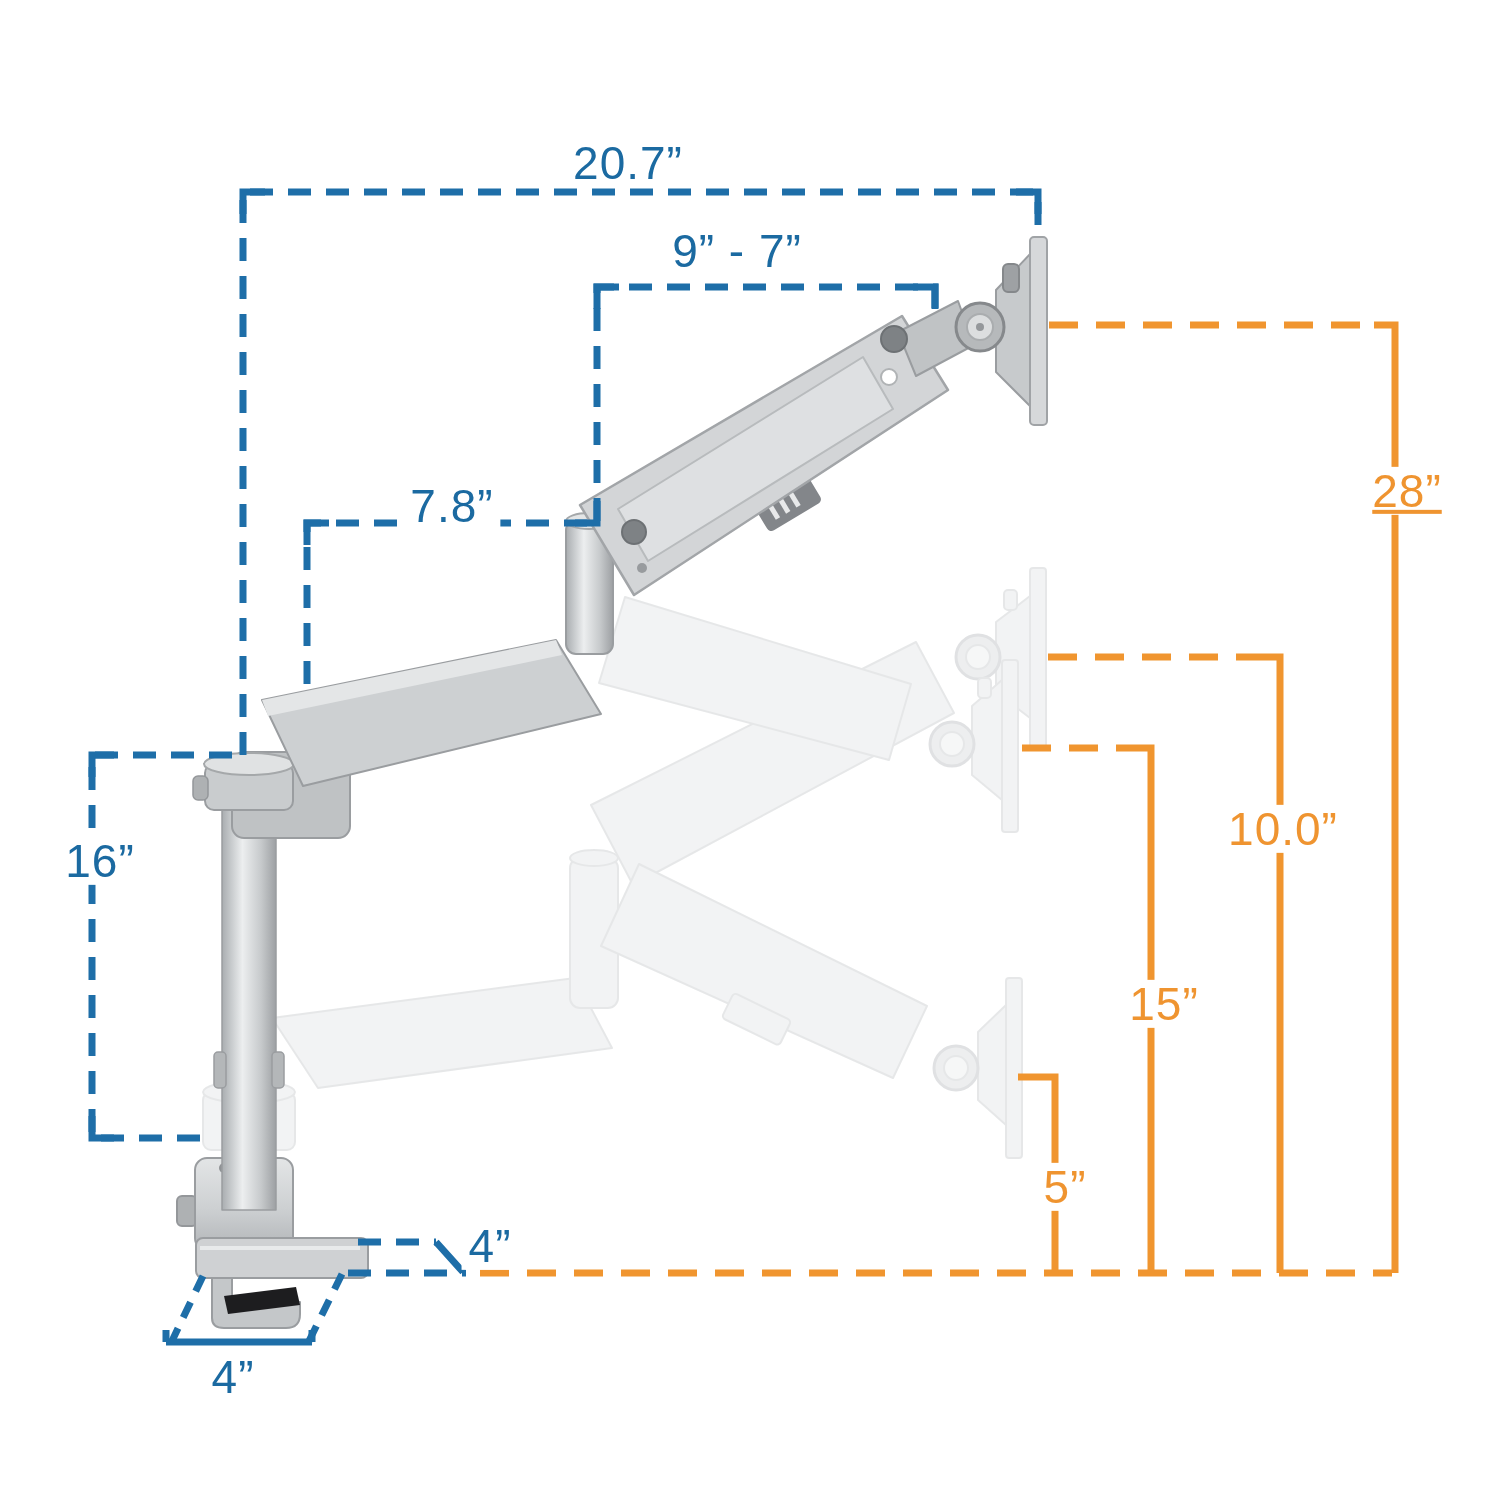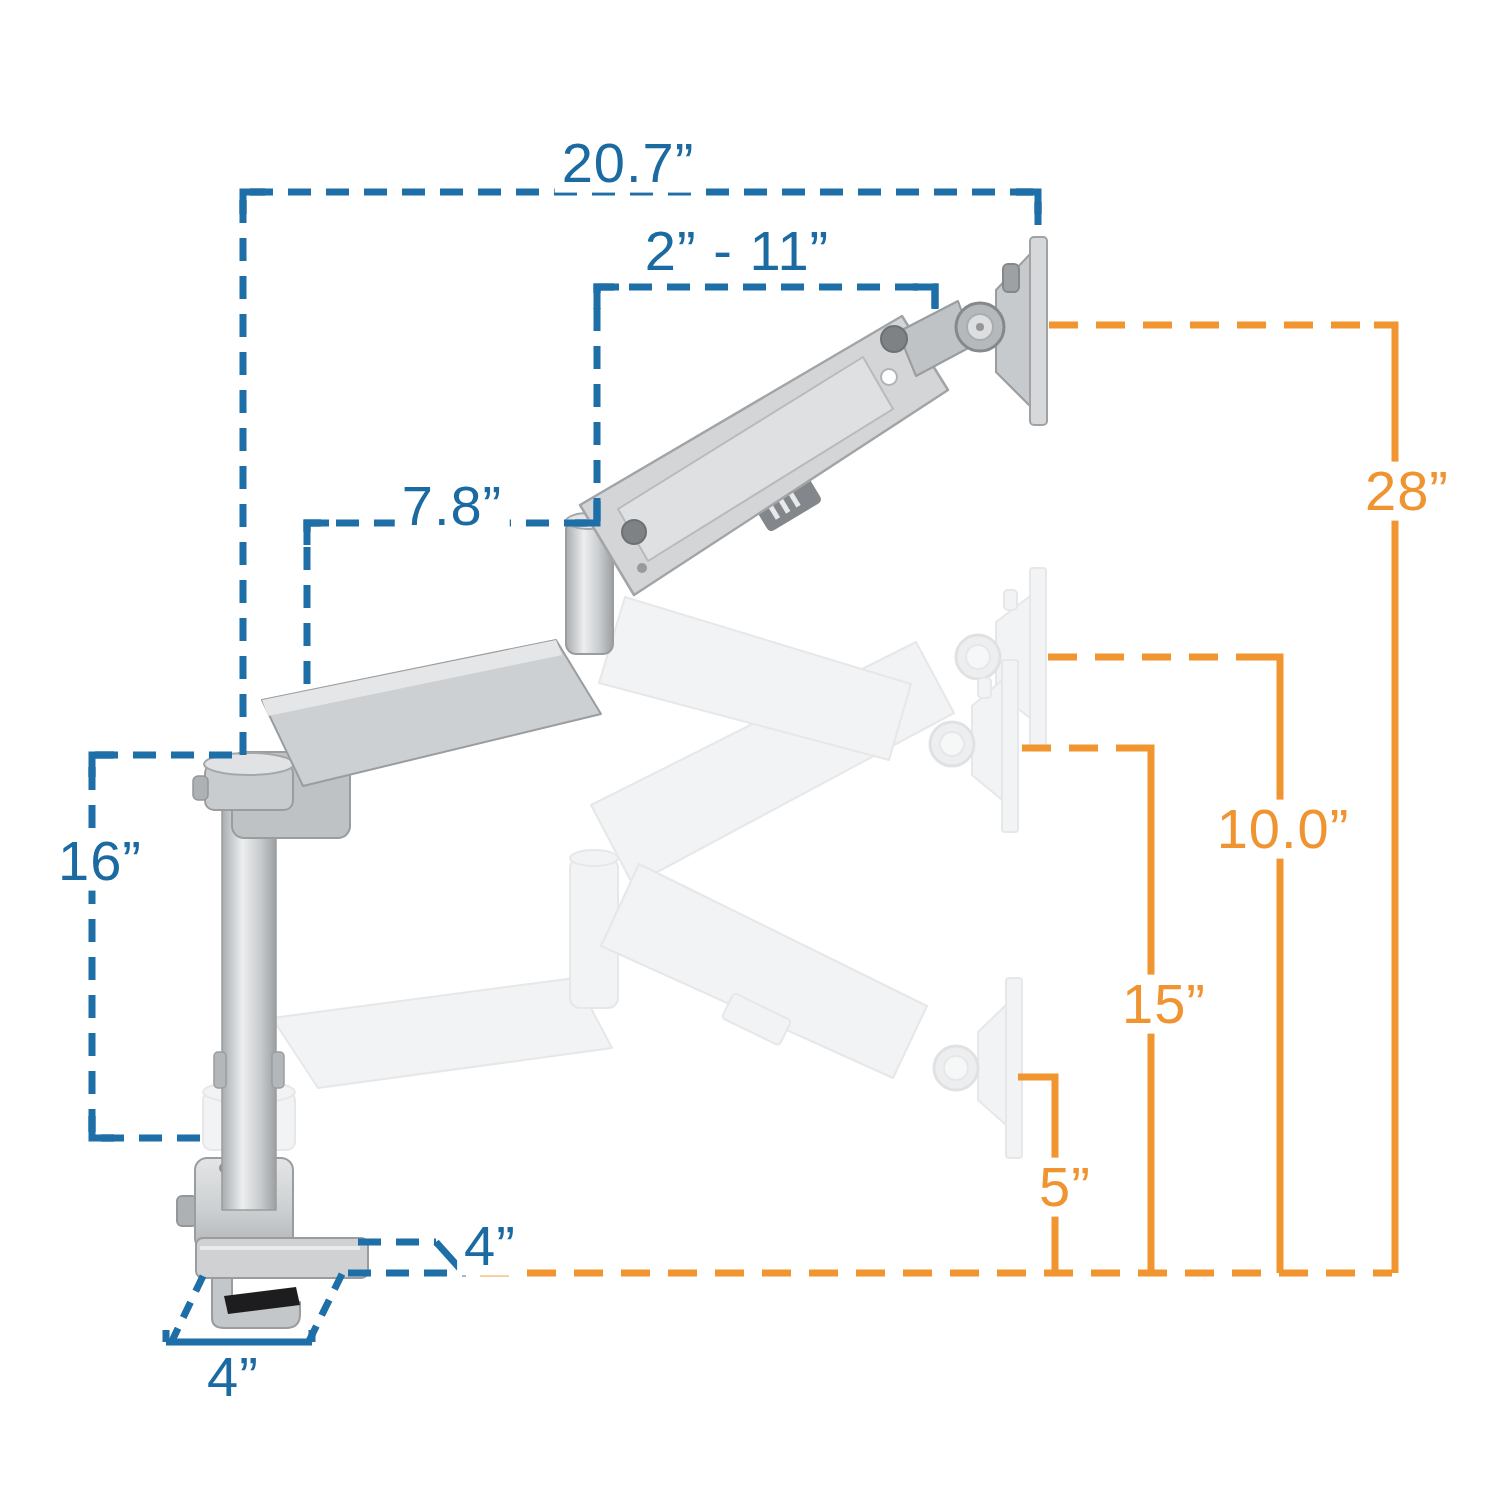--- a/index.html
+++ b/index.html
@@ -1,19 +1,19 @@
 <!DOCTYPE html>
 <html><head>
 <meta charset="utf-8">
 <style>
   html,body{margin:0;padding:0;background:#fff;}
   .stage{position:relative;width:1500px;height:1500px;background:#fff;overflow:hidden;
          font-family:"Liberation Sans",sans-serif;}
   .stage svg{position:absolute;left:0;top:0;}
-  .lbl{position:absolute;transform:translate(-50%,-50%);font-size:56px;font-weight:500;
+  .lbl{position:absolute;transform:translate(-50%,-50%);font-size:46px;font-weight:500;
        letter-spacing:1px;background:#ffffff;padding:0 7px;white-space:nowrap;line-height:1.05;}
   .lbl.blue{color:#1b6aa1;}
   .lbl.orange{color:#ef9430;}
 </style>
 </head>
 <body>
 
 <div class="stage">
 
 <svg width="1500" height="1500" viewBox="0 0 1500 1500">
@@ -153,24 +153,24 @@
       <path d="M480,1273 H1392"></path>
     </g>
     <path d="M1374,325 H1395 V1273"></path>
     <path d="M1258,657 H1280 V1273"></path>
     <path d="M1131,748 H1151 V1273"></path>
     <path d="M1037,1077 H1055 V1273"></path>
   </g>
 </svg>
 
 <div class="lbl blue" style="left:628px;top:163px;">20.7”</div>
-<div class="lbl blue" style="left:737px;top:251px;">2” - 11”</div>
+<div class="lbl blue" style="left:737px;top:251px;">9” - 7”</div>
 <div class="lbl blue" style="left:452px;top:506px;">7.8”</div>
 <div class="lbl blue" style="left:100px;top:861px;">16”</div>
 <div class="lbl blue" style="left:490px;top:1246px;">4”</div>
 <div class="lbl blue" style="left:233px;top:1377px;">4”</div>
 
-<div class="lbl orange" style="left:1407px;top:491px;">28”</div>
+<div class="lbl orange" style="left:1407px;top:491px;text-decoration:underline;">28”</div>
 <div class="lbl orange" style="left:1283px;top:829px;">10.0”</div>
 <div class="lbl orange" style="left:1164px;top:968px;margin-top:36px;">15”</div>
 <div class="lbl orange" style="left:1065px;top:1187px;">5”</div>
 
 </div>
 
 </body></html>

